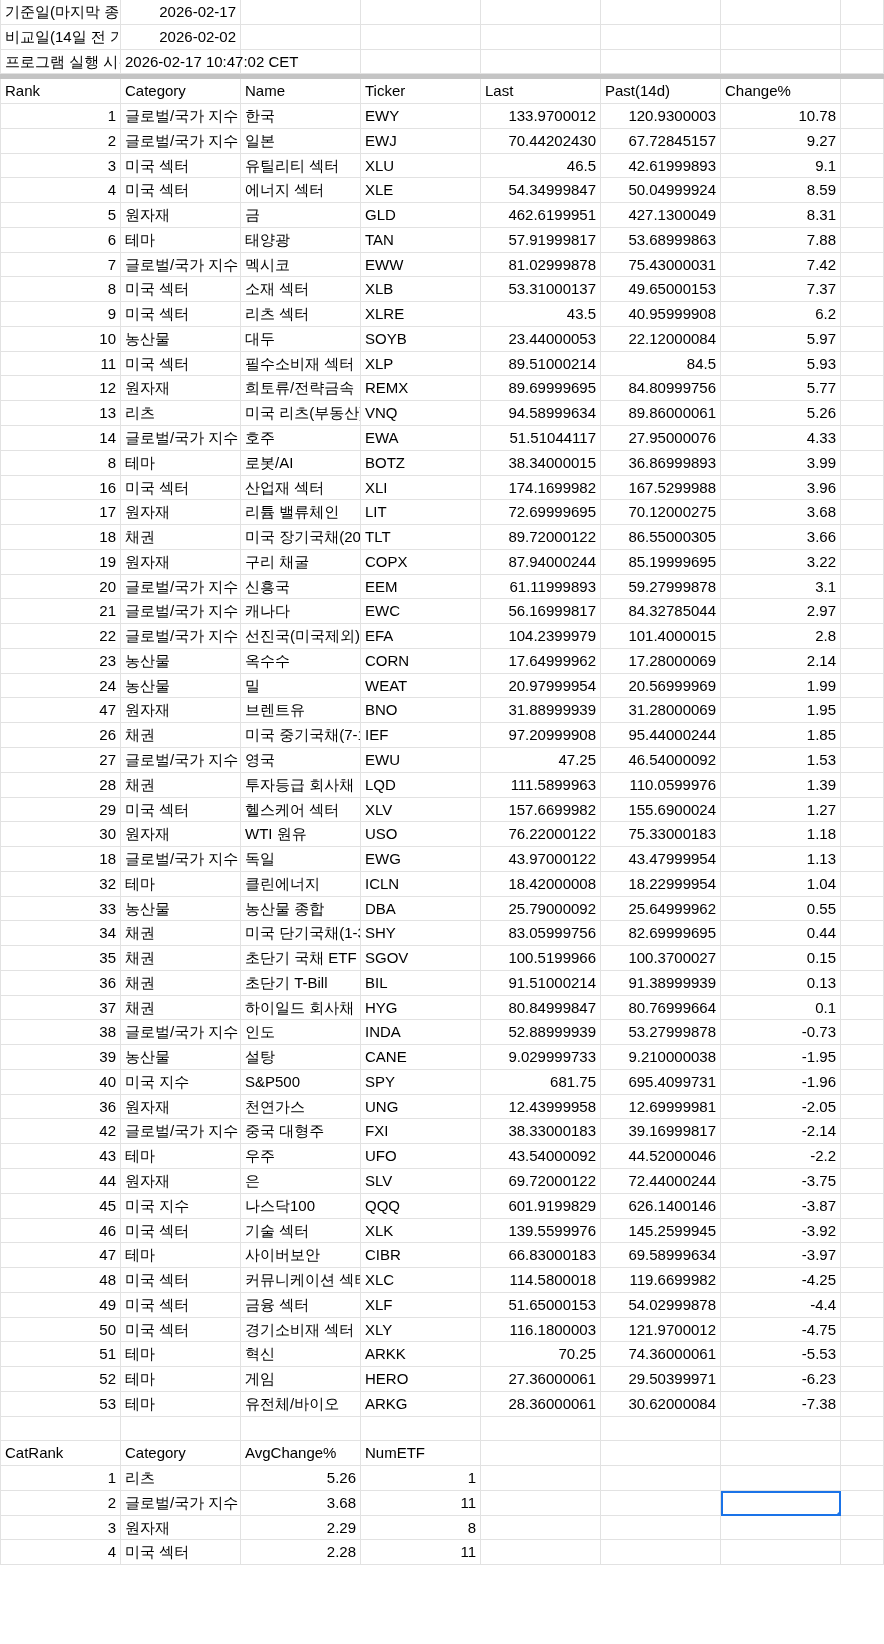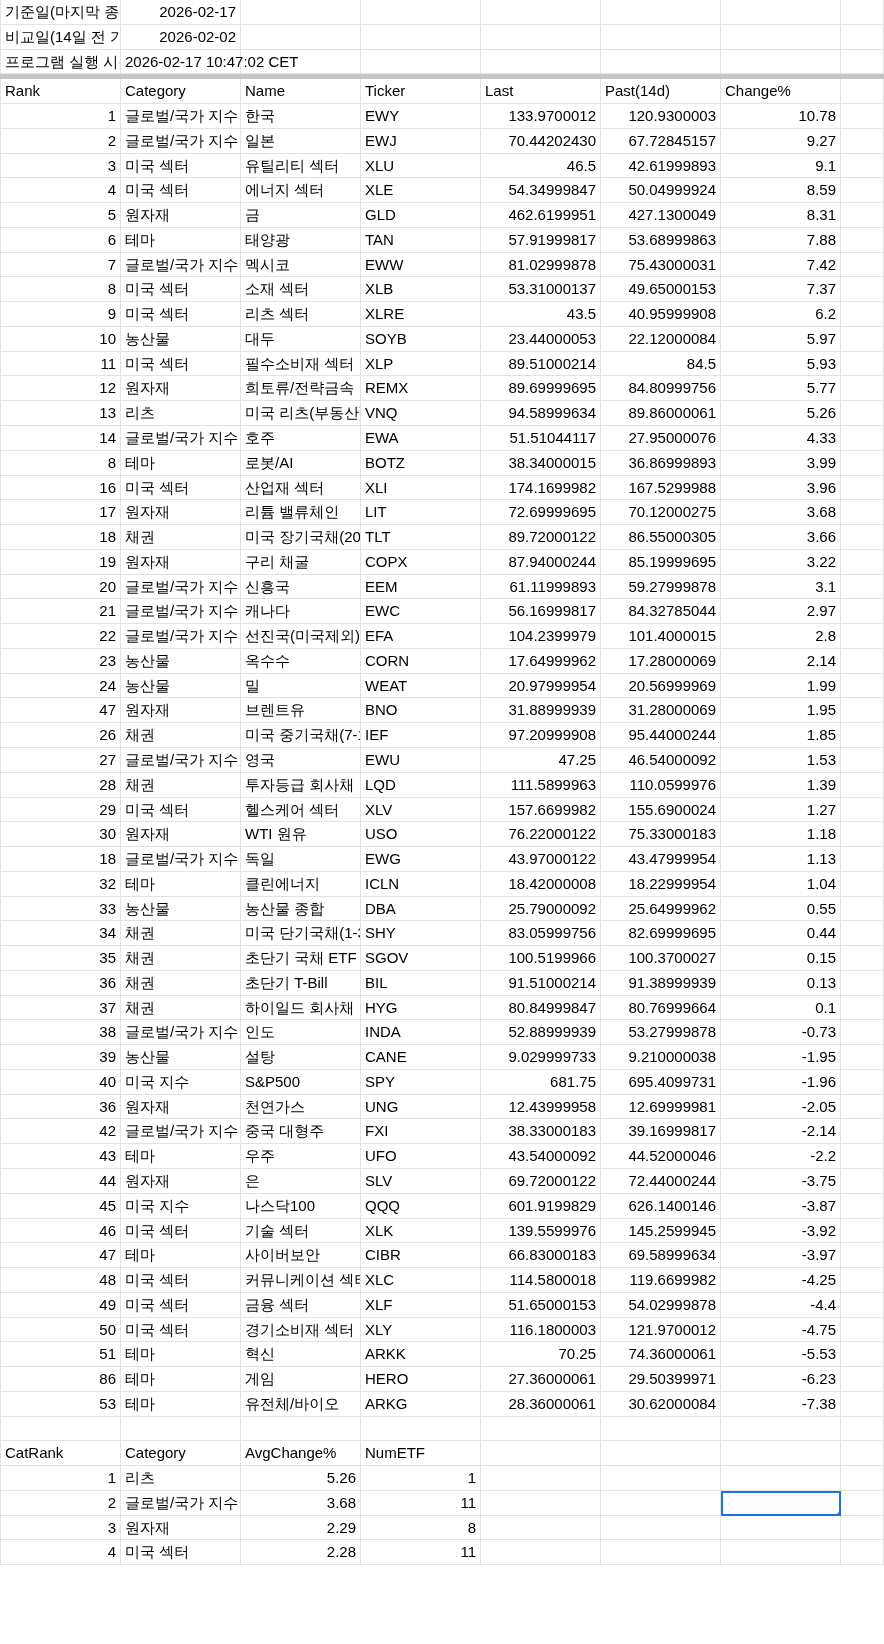--- a/index.html
+++ b/index.html
@@ -568,21 +568,21 @@
         <div class="cell first num">51</div>
         <div class="cell">테마</div>
         <div class="cell">혁신</div>
         <div class="cell">ARKK</div>
         <div class="cell num">70.25</div>
         <div class="cell num">74.36000061</div>
         <div class="cell num">-5.53</div>
         <div class="cell last"></div>
       </div>
       <div class="row">
-        <div class="cell first num">86</div>
+        <div class="cell first num">52</div>
         <div class="cell">테마</div>
         <div class="cell">게임</div>
         <div class="cell">HERO</div>
         <div class="cell num">27.36000061</div>
         <div class="cell num">29.50399971</div>
         <div class="cell num">-6.23</div>
         <div class="cell last"></div>
       </div>
       <div class="row">
         <div class="cell first num">53</div>

